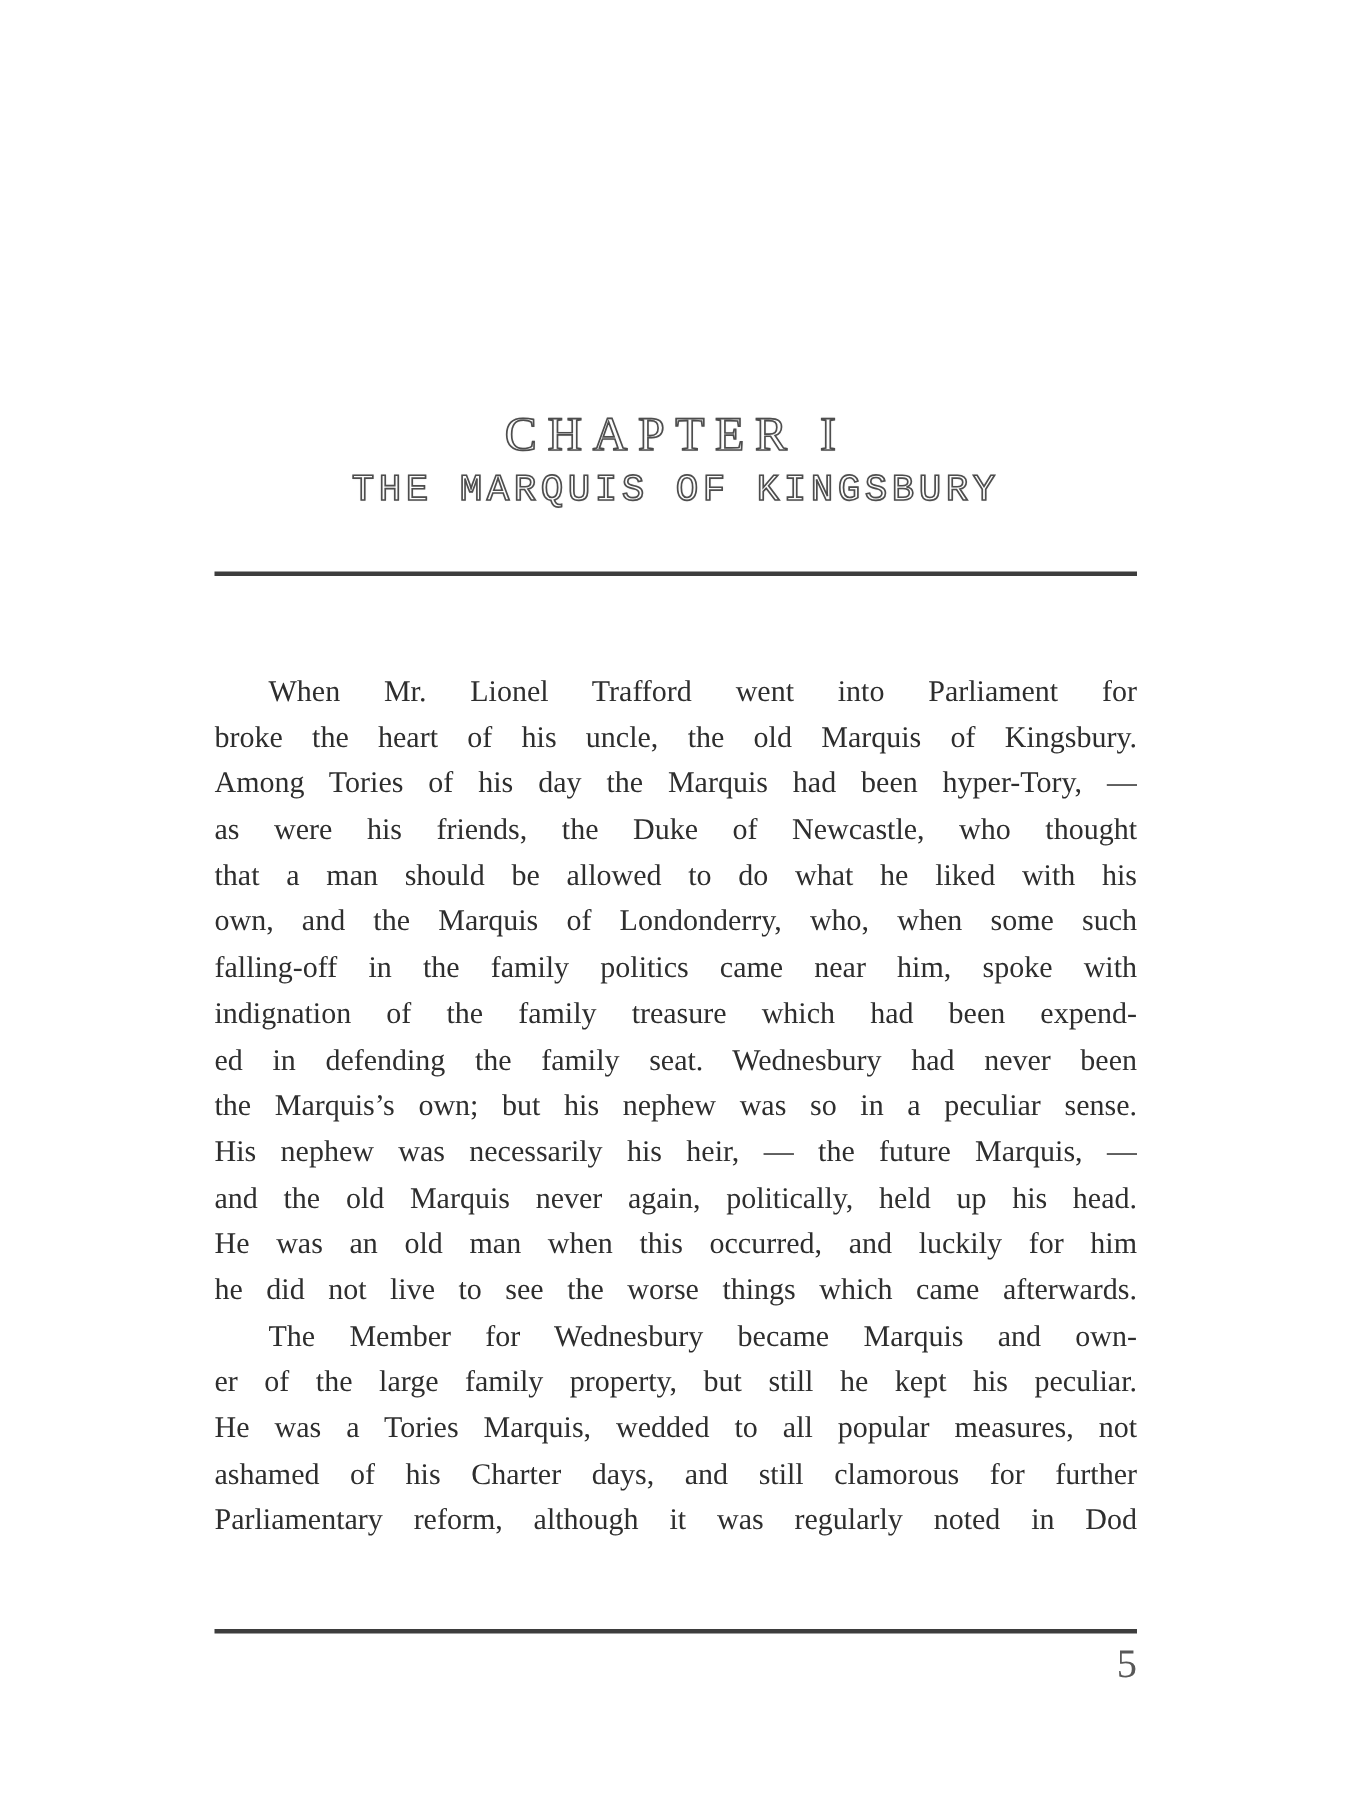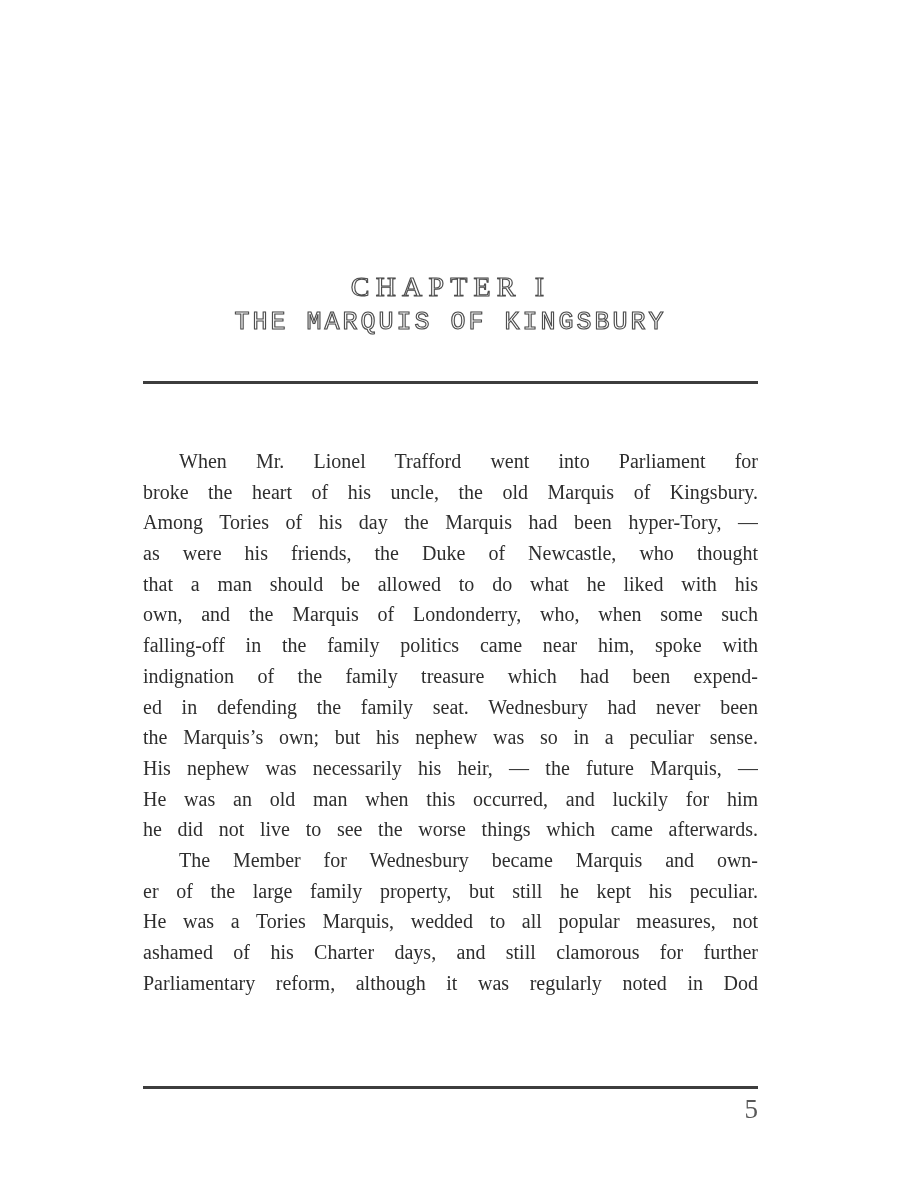--- a/index.html
+++ b/index.html
@@ -21,21 +21,21 @@
     width: 615px;
   }
   .chapter-head {
     top: 270px;
     text-align: center;
     color: #fdfdfd;
     -webkit-text-stroke: 1.1px #4d4d4d;
     text-shadow: 0 0 1px #6a6a6a;
   }
   .chapter-label {
-    font-size: 28px;
+    font-size: 32px;
     letter-spacing: 0.22em;
     line-height: 1.2;
   }
   .chapter-title {
     font-size: 25px;
     letter-spacing: 0.12em;
     line-height: 1.25;
     margin-top: 3px;
     white-space: nowrap;
     font-family: Liberation Mono, monospace;
@@ -93,20 +93,21 @@
     <div class="line">broke the heart of his uncle, the old Marquis of Kingsbury.</div>
     <div class="line">Among Tories of his day the Marquis had been hyper-Tory, —</div>
     <div class="line">as were his friends, the Duke of Newcastle, who thought</div>
     <div class="line">that a man should be allowed to do what he liked with his</div>
     <div class="line">own, and the Marquis of Londonderry, who, when some such</div>
     <div class="line">falling-off in the family politics came near him, spoke with</div>
     <div class="line">indignation of the family treasure which had been expend-</div>
     <div class="line">ed in defending the family seat. Wednesbury had never been</div>
     <div class="line">the Marquis’s own; but his nephew was so in a peculiar sense.</div>
     <div class="line">His nephew was necessarily his heir, — the future Marquis, —</div>
+    <div class="line">and the old Marquis never again, politically, held up his head.</div>
     <div class="line">He was an old man when this occurred, and luckily for him</div>
     <div class="line">he did not live to see the worse things which came afterwards.</div>
     <div class="line indent">The Member for Wednesbury became Marquis and own-</div>
     <div class="line">er of the large family property, but still he kept his peculiar.</div>
     <div class="line">He was a Tories Marquis, wedded to all popular measures, not</div>
     <div class="line">ashamed of his Charter days, and still clamorous for further</div>
     <div class="line">Parliamentary reform, although it was regularly noted in Dod</div>
   </div>
 
   <div class="rule rule-bottom"></div>

